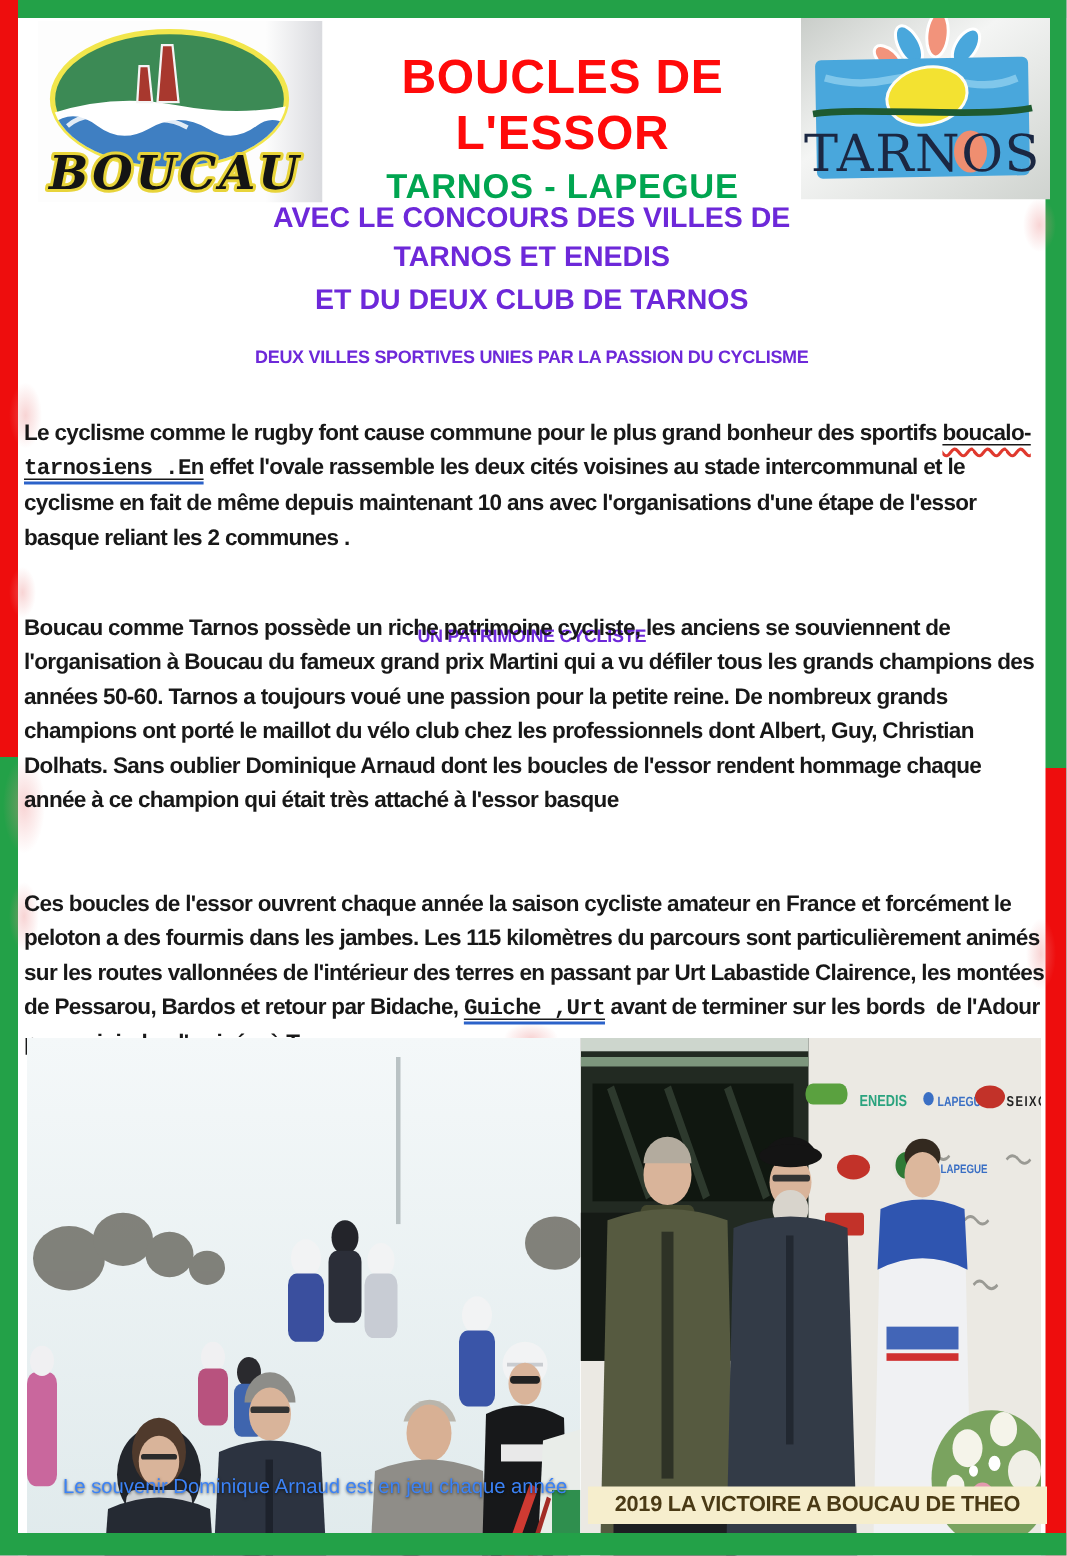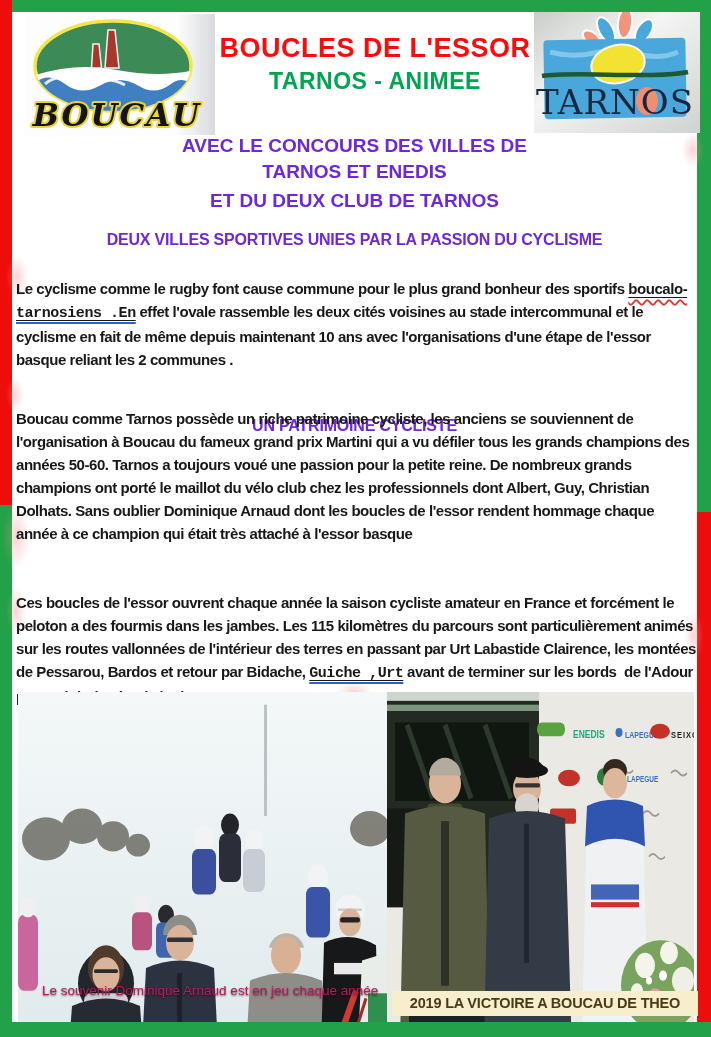--- a/index.html
+++ b/index.html
@@ -12,46 +12,46 @@
           background:linear-gradient(to bottom,var(--border-red,#ee0d0d) 0,var(--border-red,#ee0d0d) 505px,var(--border-green,#23a148) 505px);}
   .b-right{position:absolute;right:0;top:0;width:14px;height:100%;
           background:linear-gradient(to bottom,var(--border-green,#23a148) 0,var(--border-green,#23a148) 512px,var(--border-red,#ee0d0d) 512px);}
   
   .blob{position:absolute;border-radius:50%;pointer-events:none;
         background:radial-gradient(closest-side,rgba(238,148,148,.40),rgba(238,148,148,0));}
   
   .logo-boucau{position:absolute;left:25px;top:14px;width:190px;height:121px;}
   .logo-tarnos{position:absolute;left:534px;top:12px;width:166px;height:121px;}
   .title{position:absolute;left:210px;top:33px;width:330px;text-align:center;}
-  .title-1{font-size:27px;font-weight:bold;letter-spacing:.5px;color:var(--title-red,#ff0000);}
+  .title-1{font-size:32px;font-weight:bold;letter-spacing:.5px;color:var(--title-red,#ff0000);}
   .title-2{font-size:23px;font-weight:bold;letter-spacing:.5px;margin-top:4px;color:var(--title-green,#00a550);}
   
   .h1{position:absolute;left:12px;right:14px;text-align:center;font-weight:bold;color:#6d28d9;}
   .h-concours{top:133px;font-size:19px;line-height:26px;}
   .h-velo{top:190px;font-size:19px;}
-  .h-sub{font-size:16px;letter-spacing:-.2px;}
+  .h-sub{font-size:12px;letter-spacing:-.2px;}
   .h-deux{top:231px;}
   .h-patrimoine{top:369px;margin-top:48px;}
   .h-etape{top:541px;}
   
   .para{position:absolute;left:16px;width:682px;font-size:15px;font-weight:bold;line-height:23px;
         letter-spacing:-.45px;white-space:pre-wrap;color:#181818;}
   .p1{top:262px;}
   .p2{top:392px;}
   .p3{top:576px;}
   .wavy-red{text-decoration:underline wavy #e0392e;text-underline-offset:5px;text-decoration-thickness:1.5px;}
   .wavy-red>span{text-decoration:underline solid #181818;text-underline-offset:2.5px;}
   .u-blue{text-decoration:underline solid #2b62c9;text-underline-offset:5px;text-decoration-thickness:1.5px;font-family:Liberation Mono, monospace;}
   .u-blue>span{text-decoration:underline solid #181818;text-underline-offset:2.5px;}
   
   .photo{position:absolute;top:692px;height:395px;overflow:hidden;}
   .photo svg{display:block;width:100%;height:100%;}
   .photo-left{left:18px;width:369px;}
   .photo-right{left:387px;width:307px;}
-  .caption-left{position:absolute;left:42px;top:983px;font-size:13.5px;color:#be185d;
+  .caption-left{position:absolute;left:42px;top:983px;font-size:13.5px;color:#3b82f6;
         text-shadow:0 1px 2px rgba(0,0,0,.65);z-index:3;}
   .caption-right{position:absolute;left:392px;top:991px;width:306px;height:25px;z-index:3;
         background:var(--caption-box-bg,#f6eecd);color:var(--caption-box-text,#4a3a15);
         font-size:14.5px;font-weight:bold;text-align:center;line-height:25px;letter-spacing:-.2px;}
 </style>
 </head>
 <body>
 
 <div class="page">
 
@@ -87,21 +87,21 @@
       <path d="M6,72 q16,-16 34,-2 q16,12 34,2 q20,-12 40,0 q16,10 32,-2 q10,-8 22,0 L170,100 L6,100 Z" fill="#3f7fc2"></path>
       <path d="M20,70 q14,-12 30,-1 M66,71 q16,-10 34,0 M112,70 q16,-9 32,0" stroke="#ffffff" stroke-width="3" fill="none" opacity=".85"></path>
     </g>
     <path d="M83,16 l7,0 l4,38 l-14,0 Z" fill="#a8382e" stroke="#f4f4f4" stroke-width="1.5"></path>
     <path d="M68,30 l6,0 l2.5,24 l-10,0 Z" fill="#a8382e" stroke="#f4f4f4" stroke-width="1.5"></path>
     <text x="92" y="112" text-anchor="middle" font-family="DejaVu Serif, serif" font-style="italic" font-weight="bold" font-size="31" letter-spacing="2" fill="#141414" stroke="#e8d43a" stroke-width="4" paint-order="stroke" stroke-linejoin="round">BOUCAU</text>
   </svg>
 
   <div class="title">
     <div class="title-1">BOUCLES DE L'ESSOR</div>
-    <div class="title-2">TARNOS - ANIMEE</div>
+    <div class="title-2">TARNOS - LAPEGUE</div>
   </div>
 
   <svg class="logo-tarnos" viewBox="0 0 166 121">
     <defs>
       <linearGradient id="taBg" x1="0" y1="0" x2="1" y2="1">
         <stop offset="0" stop-color="#c9cdc9"></stop>
           <stop offset=".4" stop-color="#f4f5f4"></stop>
           <stop offset="1" stop-color="#cfd3cf"></stop>
       </linearGradient>
     </defs>

